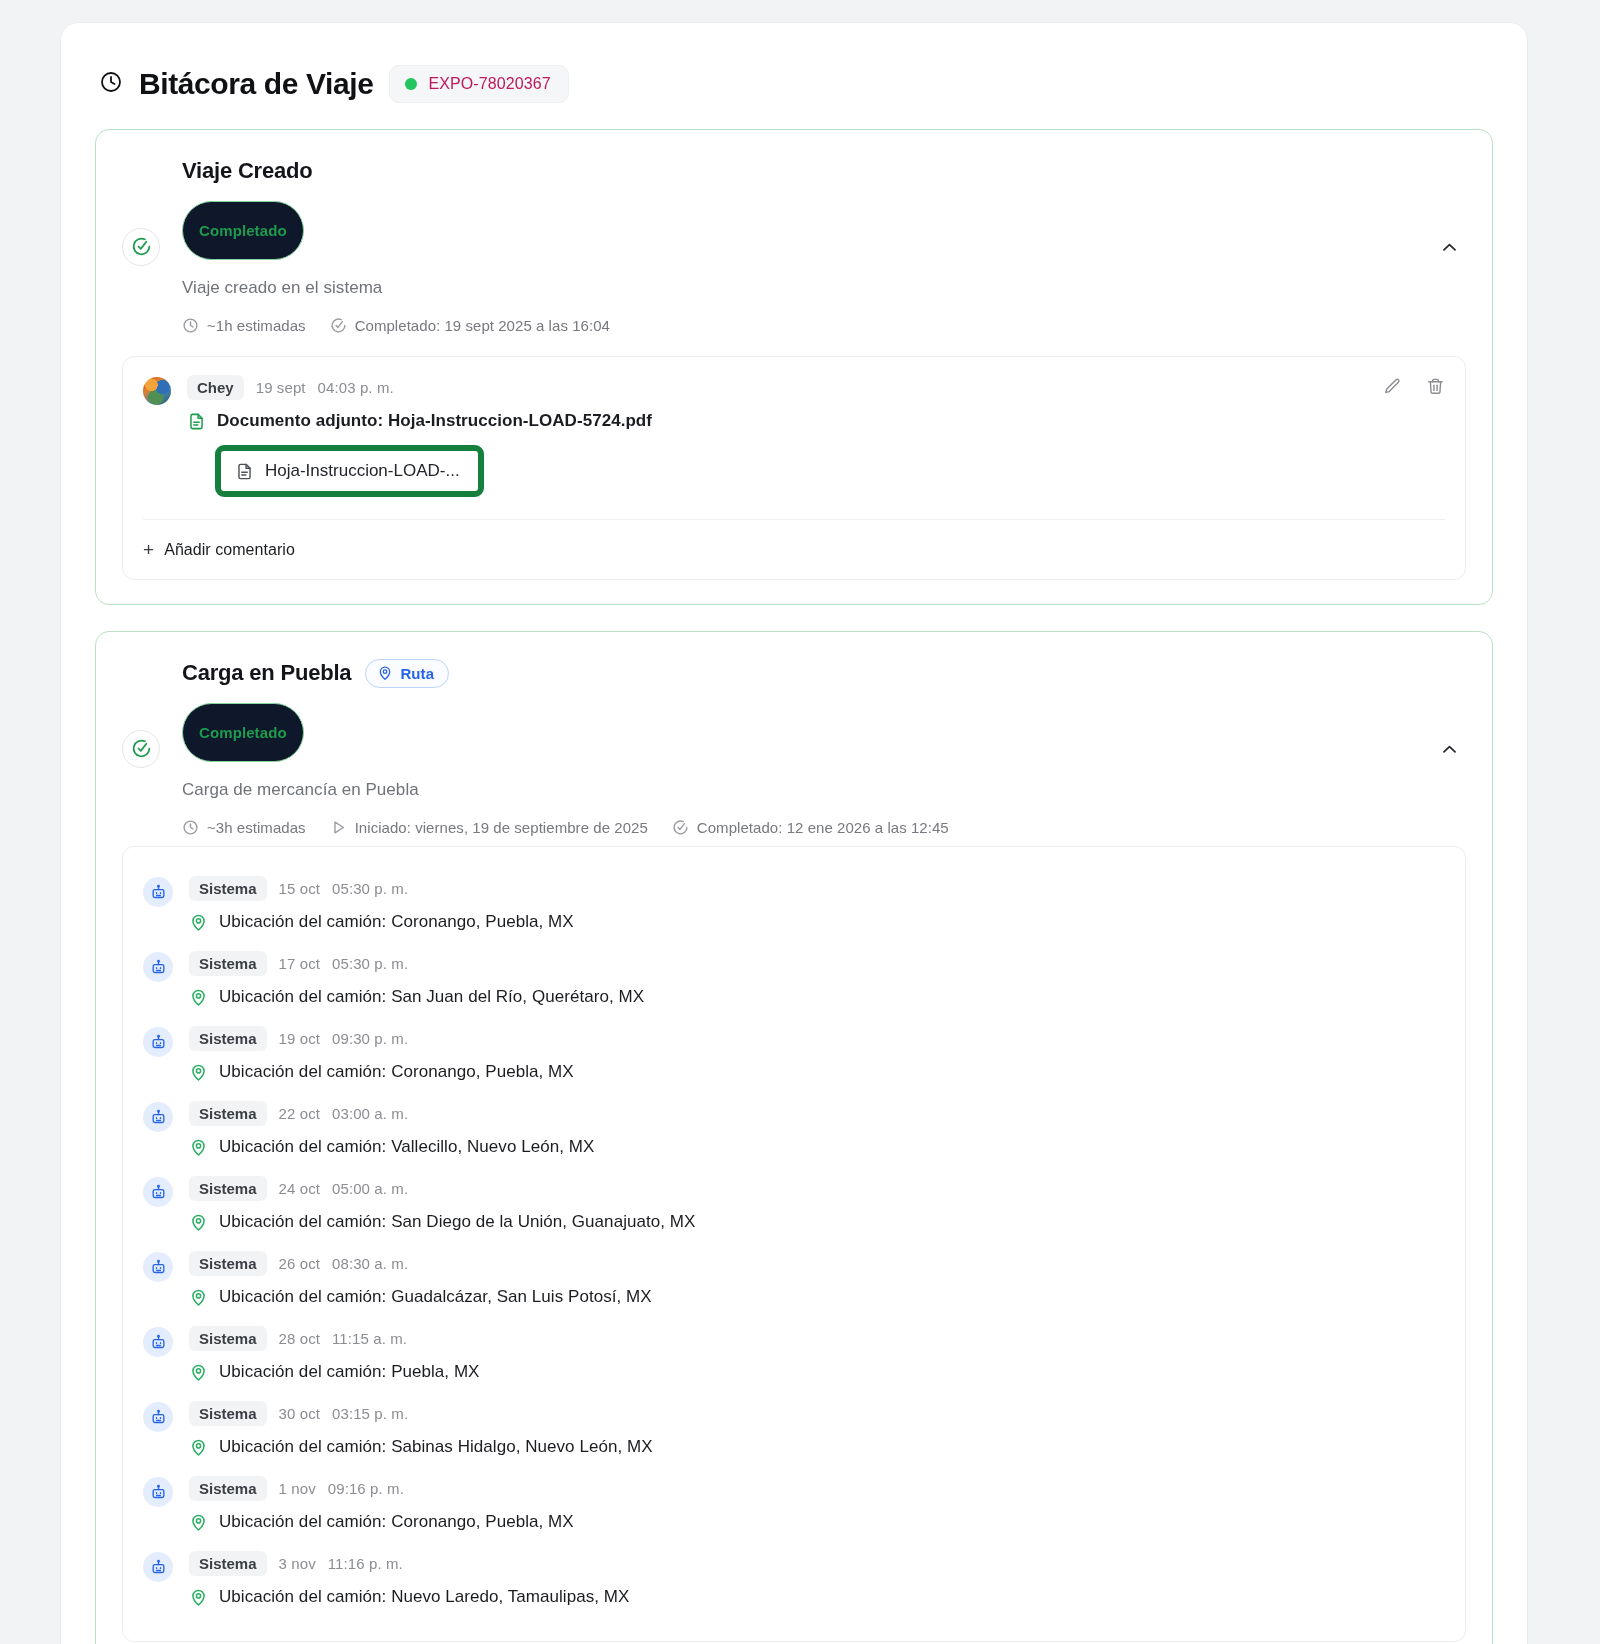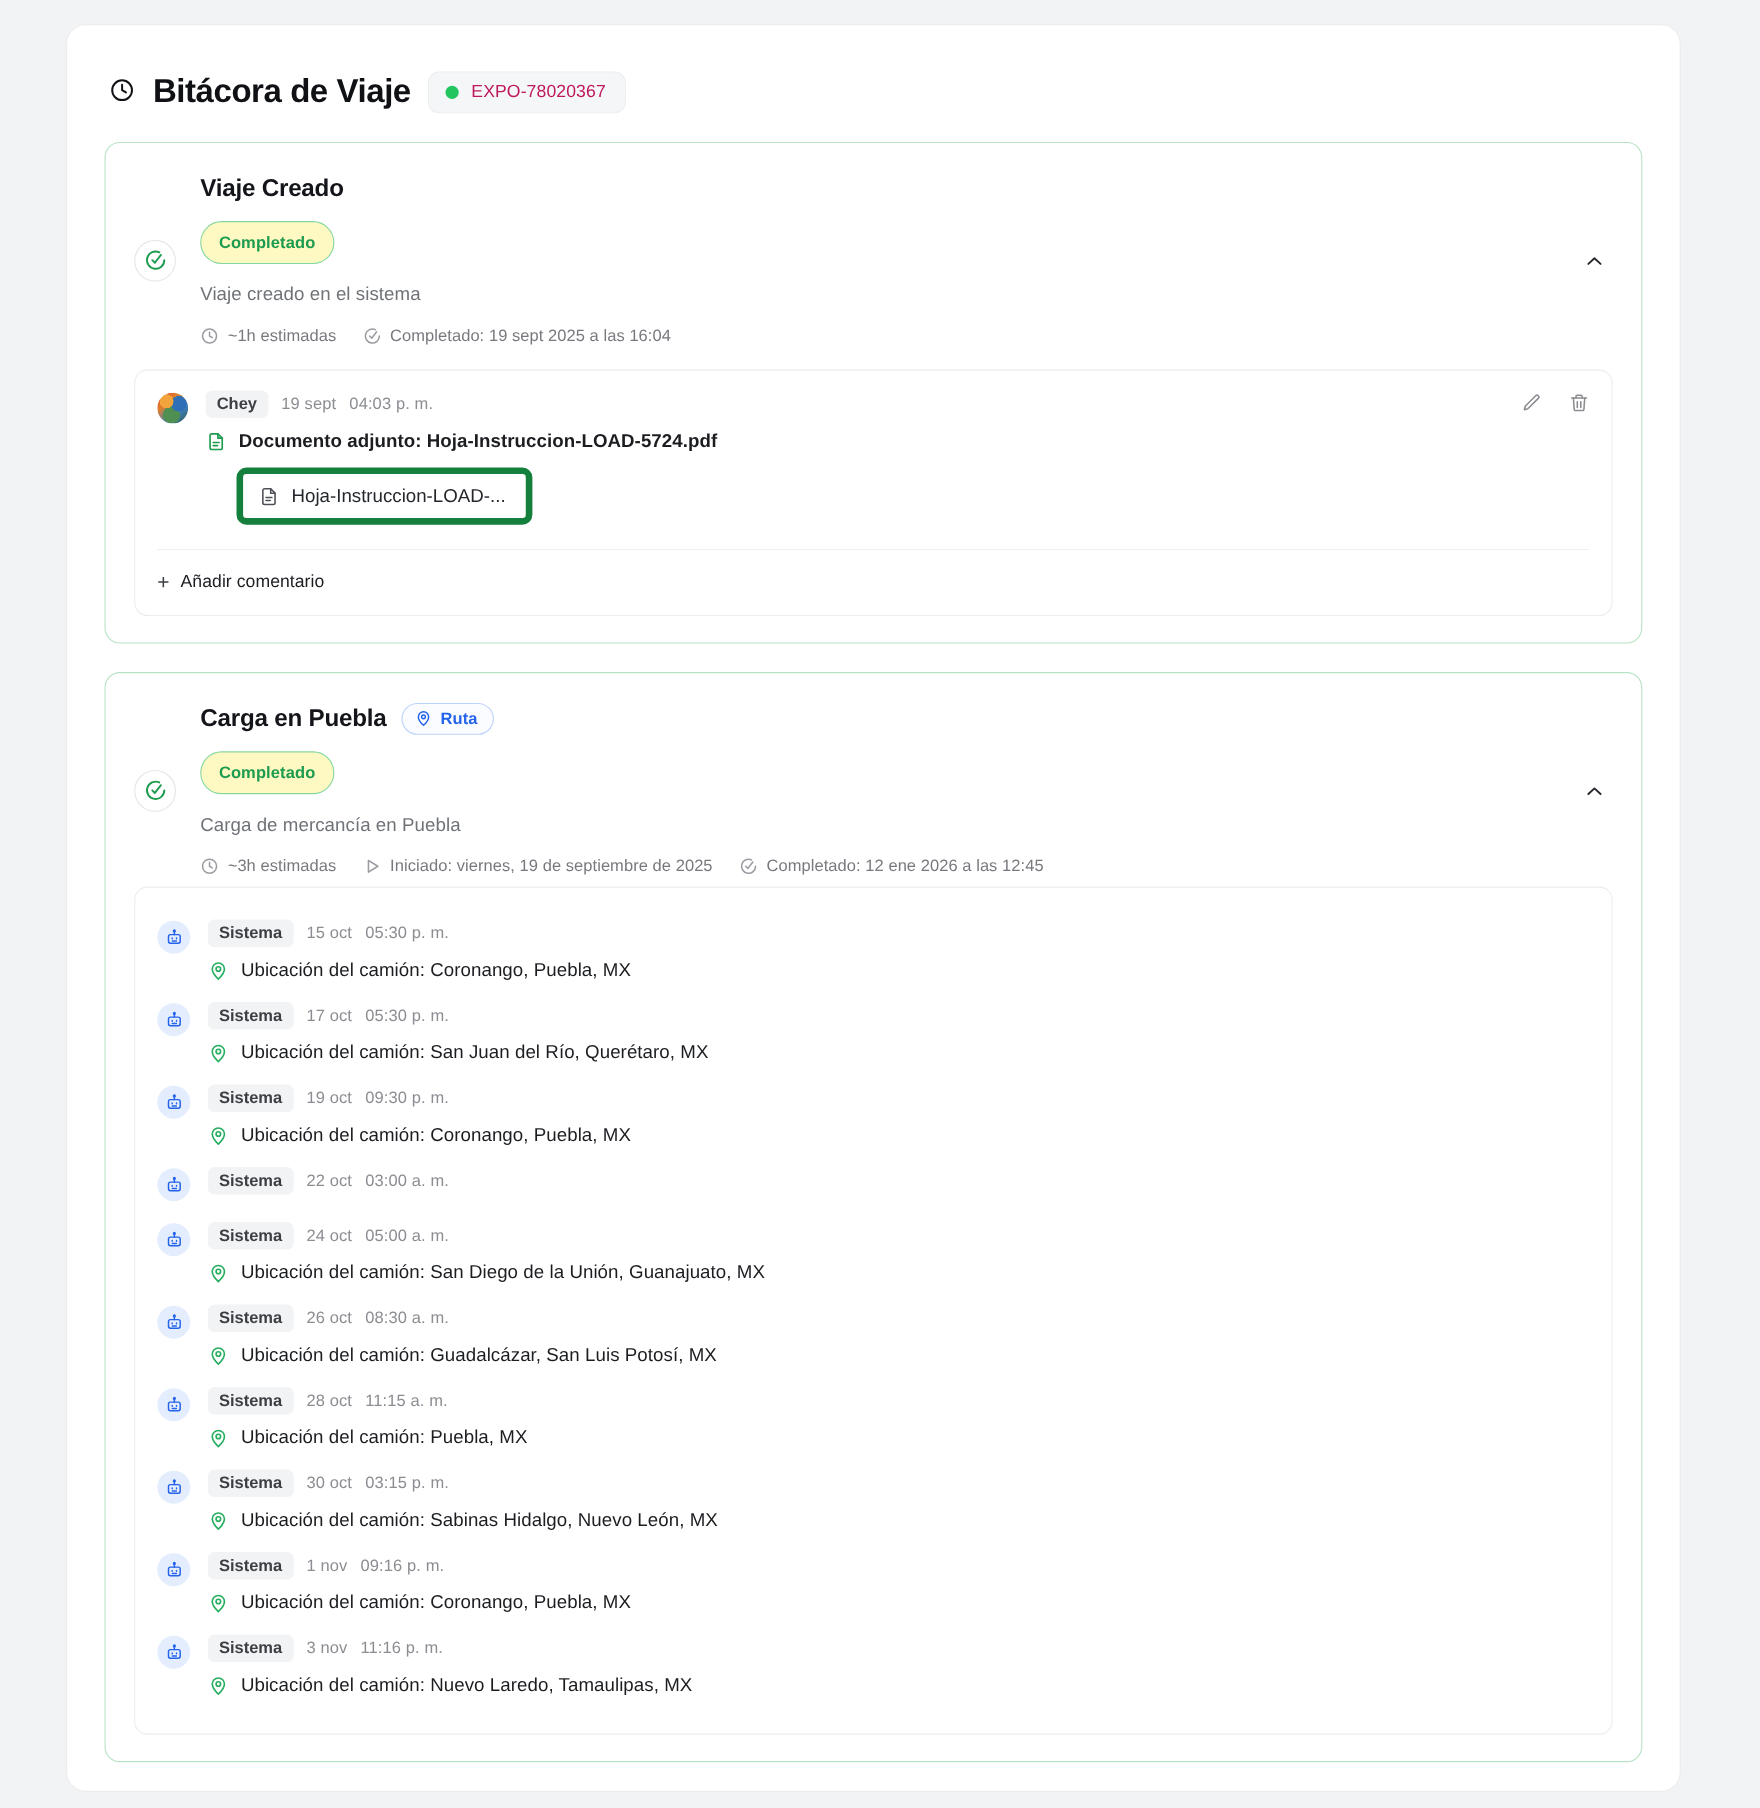--- a/index.html
+++ b/index.html
@@ -122,22 +122,22 @@
     font-weight: 700;
     color: #2563eb;
     letter-spacing: 0.1px;
   }
 
   .badge-completed {
     display: inline-flex;
     align-items: center;
     border: 1px solid #86d79f;
     border-radius: 999px;
-    background: #fef9c3;
-    padding: 10px 16px;
+    background: #0f172a;
+    padding: 20px 16px;
     font-size: 15px;
     font-weight: 700;
     color: #1d9b4e;
     margin-top: 15px;
     letter-spacing: 0.1px;
   }
 
   .stage-desc {
     font-size: 17px;
     color: #6f7378;
@@ -610,20 +610,27 @@
                 <line x1="14.8" y1="12.2" x2="14.8" y2="13.4"></line>
         <line x1="9.4" y1="16.2" x2="14.6" y2="16.2"></line>
       </svg>
     </span>
     <div class="log-main">
       <div class="log-head">
         <span class="author-pill">Sistema</span>
         <span class="comment-date">22 oct</span>
         <span class="comment-time">03:00 a. m.</span>
       </div>
+      <div class="log-text">
+        <svg width="19" height="19" viewBox="0 0 24 24" fill="none" stroke="#27ae60" stroke-width="1.9" stroke-linecap="round" stroke-linejoin="round">
+          <path d="M12 21.5s7-6.2 7-11.4A7 7 0 0 0 5 10.1c0 5.2 7 11.4 7 11.4z"></path>
+          <circle cx="12" cy="10" r="2.6"></circle>
+        </svg>
+        <span>Ubicación del camión: Vallecillo, Nuevo León, MX</span>
+      </div>
     </div>
   </div>
 
   <div class="log-entry">
     <span class="bot-avatar">
       <svg width="17" height="17" viewBox="0 0 24 24" fill="none" stroke="#2563eb" stroke-width="1.9" stroke-linecap="round" stroke-linejoin="round">
         <rect x="4.5" y="8" width="15" height="11" rx="2.4"></rect>
         <line x1="12" y1="4" x2="12" y2="8"></line>
                 <circle cx="12" cy="3.2" r="1.1"></circle>
         <line x1="9.2" y1="12.2" x2="9.2" y2="13.4"></line>

